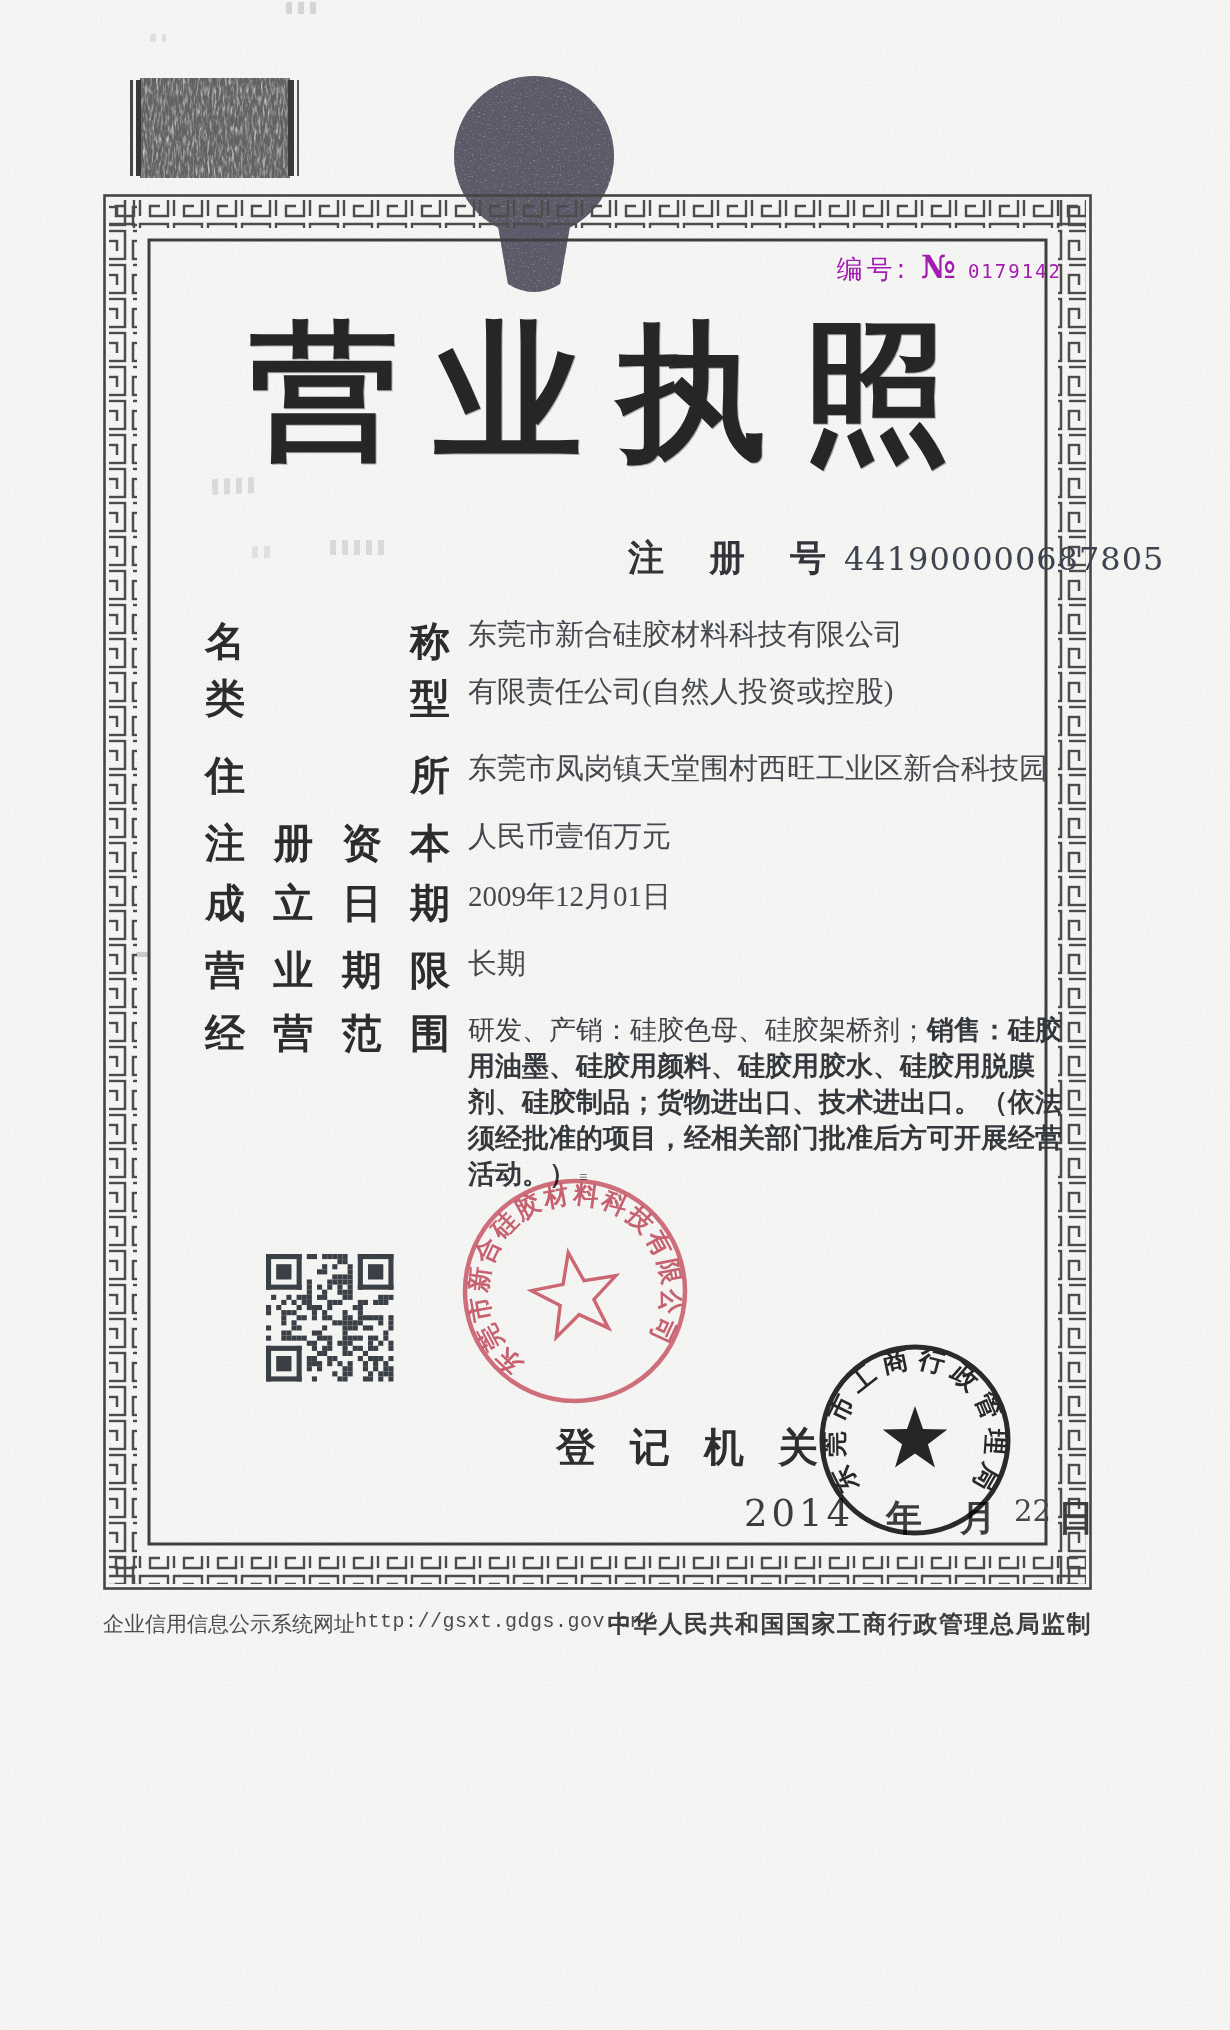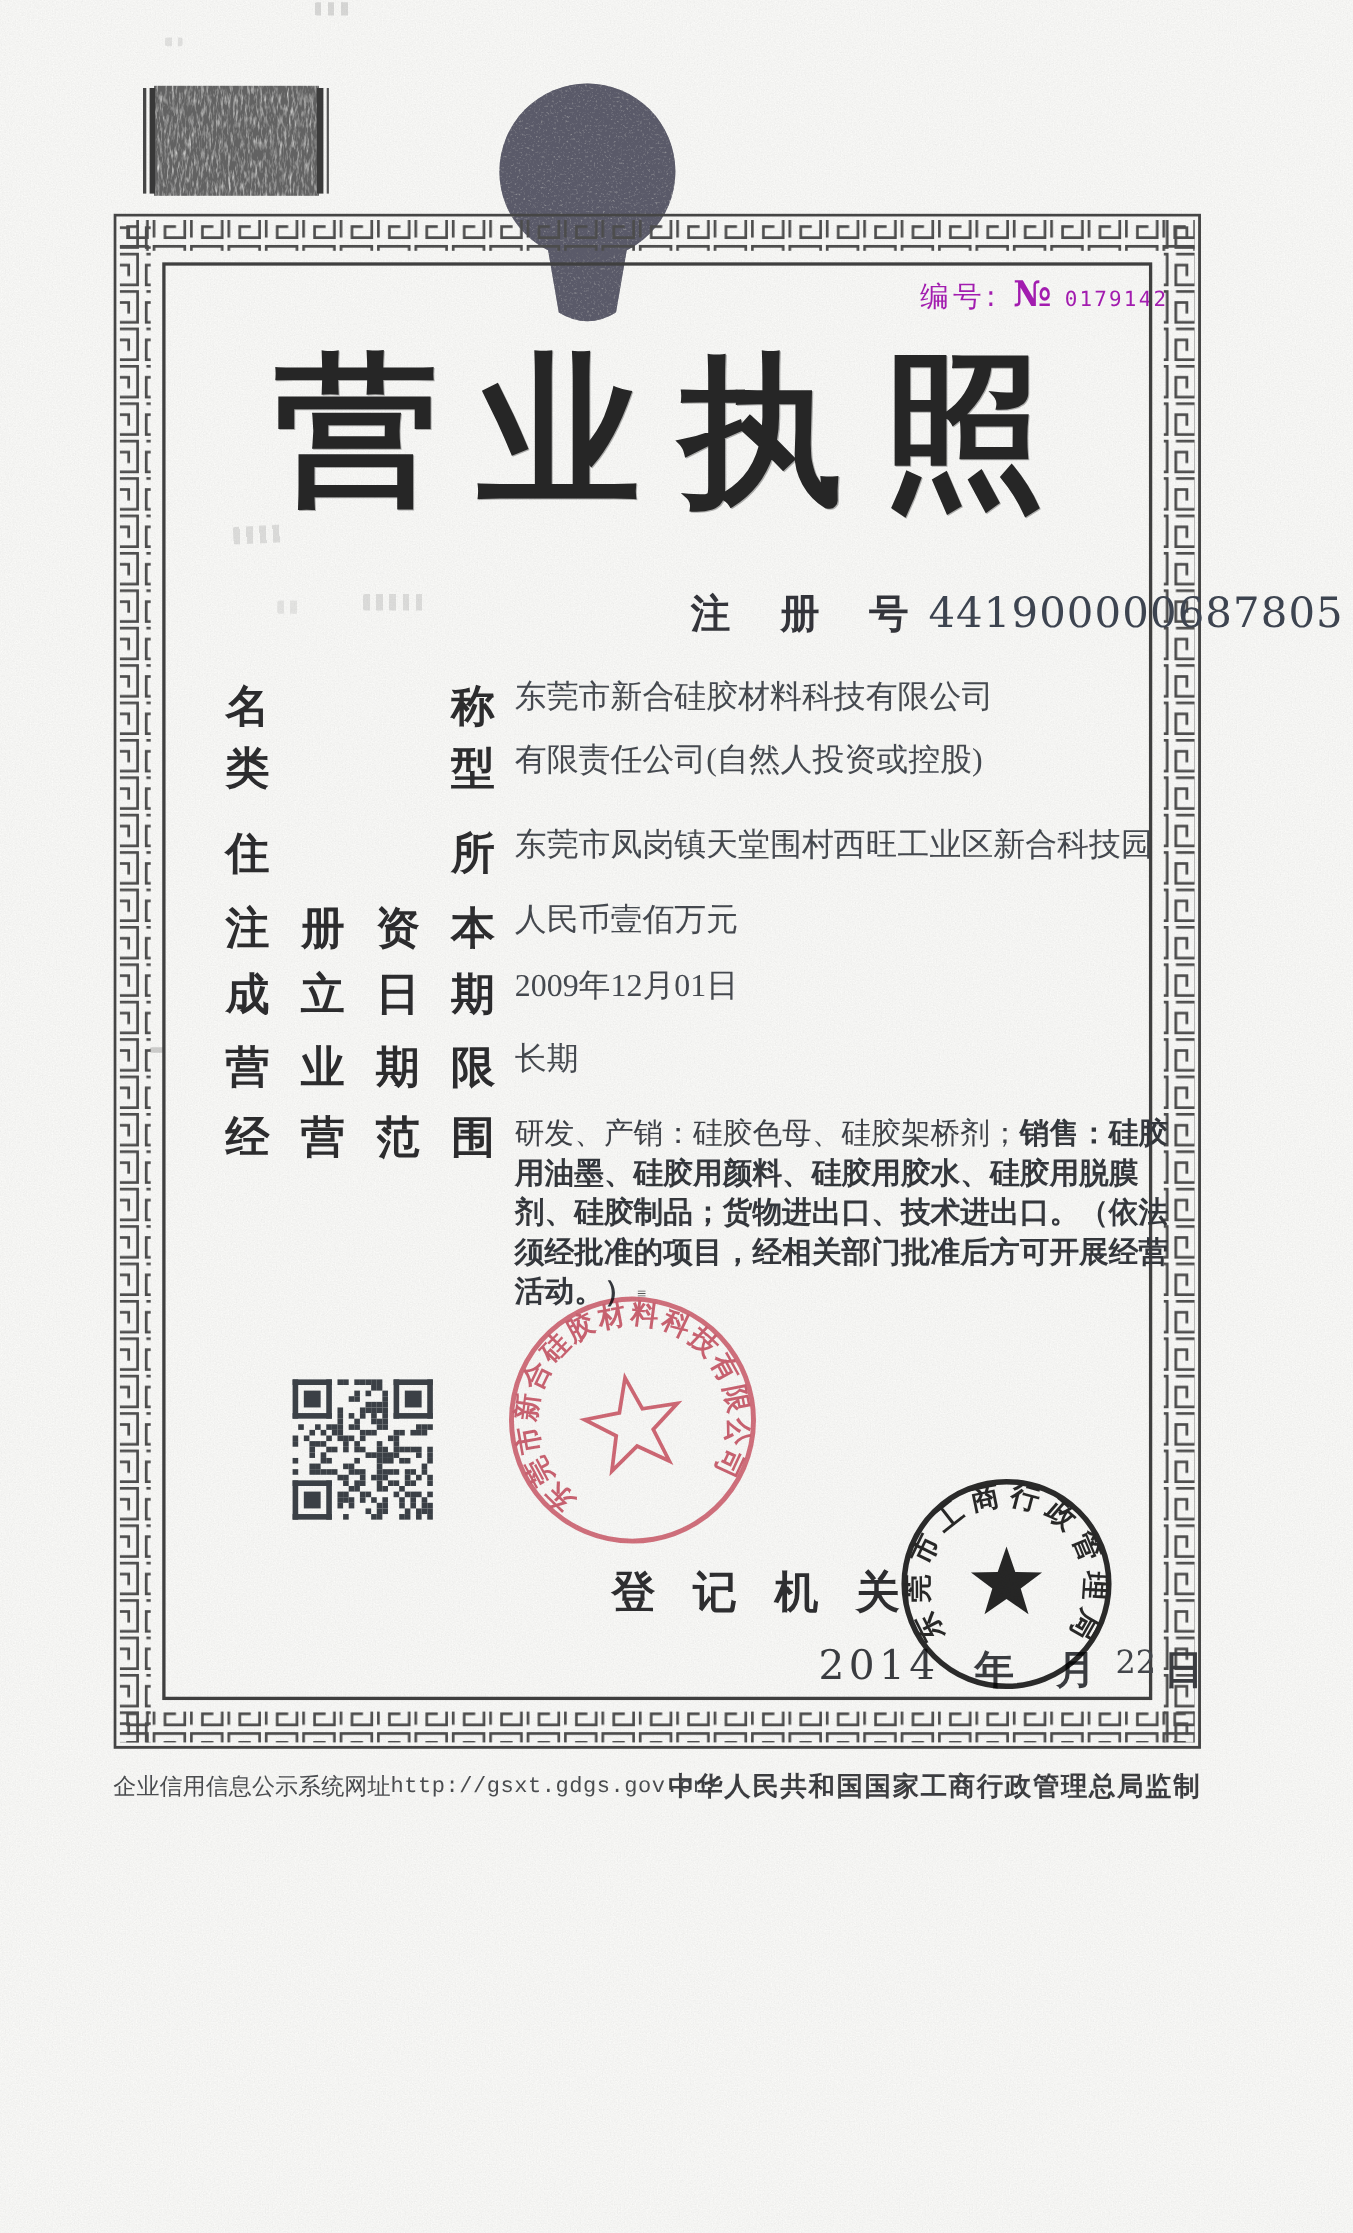--- a/index.html
+++ b/index.html
@@ -29,21 +29,21 @@
     position:absolute; left:250px; top:318px; width:700px;
     display:flex; justify-content:space-between;
     font-family:"DejaVu Sans","Liberation Sans",sans-serif;
     font-size:148px; font-weight:900; color:#262626; line-height:1;
     text-shadow:1px 1px 0 rgba(40,40,40,.35);
   }
 
   
   .regno { position:absolute; left:628px; top:534px; display:flex; align-items:baseline; }
   .regno .lbl { font-size:36px; font-weight:600; color:#33343a; letter-spacing:18px; }
-  .regno .num { font-size:38px; color:#3d4450; font-family:"DejaVu Serif",serif; letter-spacing:1px; }
+  .regno .num { font-size:32px; color:#3d4450; font-family:"DejaVu Serif",serif; letter-spacing:1px; }
 
   
   .fields { position:absolute; left:205px; top:616px; width:872px; }
   .frow { display:flex; align-items:flex-start; }
   .frow .flabel {
     width:245px; flex:0 0 245px; font-size:40px; font-weight:600; color:#2c2c2e;
     line-height:52px; text-align:justify; text-align-last:justify;
   }
   .frow .fvalue { margin-left:18px; font-size:29px; color:#45494f; line-height:36px; }
   .frow.scope { align-items:flex-start; }
@@ -67,21 +67,21 @@
   }
   .date-line { position:absolute; left:0; top:1492px; width:1084px; height:50px; color:#3a3c40; }
   .date-line span { position:absolute; white-space:nowrap; }
   .d-year { left:744px; font-size:37px; font-family:"DejaVu Serif",serif; letter-spacing:4px; }
   .d-yu { left:886px; font-size:36px; font-weight:600; top:2px; }
   .d-mu { left:960px; font-size:36px; font-weight:600; top:2px; }
   .d-day { left:1014px; font-size:29px; font-family:"DejaVu Serif",serif; top:2px; color:#43464b; }
   .d-du { left:1058px; font-size:36px; font-weight:600; top:2px; }
 
   
-  .footer-left { position:absolute; left:103px; top:1610px; font-size:21px; color:#4a4c4f; display:flex; align-items:center; }
+  .footer-left { position:absolute; left:103px; top:1610px; font-size:21px; color:#4a4c4f; display:flex; align-items:flex-start; }
   .footer-left .url { font-family:"Liberation Mono","DejaVu Sans Mono",monospace; font-size:20px; letter-spacing:0.5px; }
   .footer-right { position:absolute; right:138px; top:1608px; font-size:24px; font-weight:600; color:#3c3d40; letter-spacing:1.5px; }
 
   
   .artifact { position:absolute; opacity:.26; background:repeating-linear-gradient(90deg,#7c7c7c 0 6px,transparent 6px 12px); border-radius:2px; pointer-events:none; }
   .a1 { left:286px; top:2px; width:34px; height:12px; }
   .a2 { left:150px; top:34px; width:16px; height:8px; opacity:.18; }
   .a3 { left:212px; top:478px; width:46px; height:16px; transform:rotate(-3deg); opacity:.22; }
   .a4 { left:330px; top:540px; width:56px; height:15px; opacity:.22; }
   .a5 { left:252px; top:546px; width:20px; height:12px; opacity:.16; }

